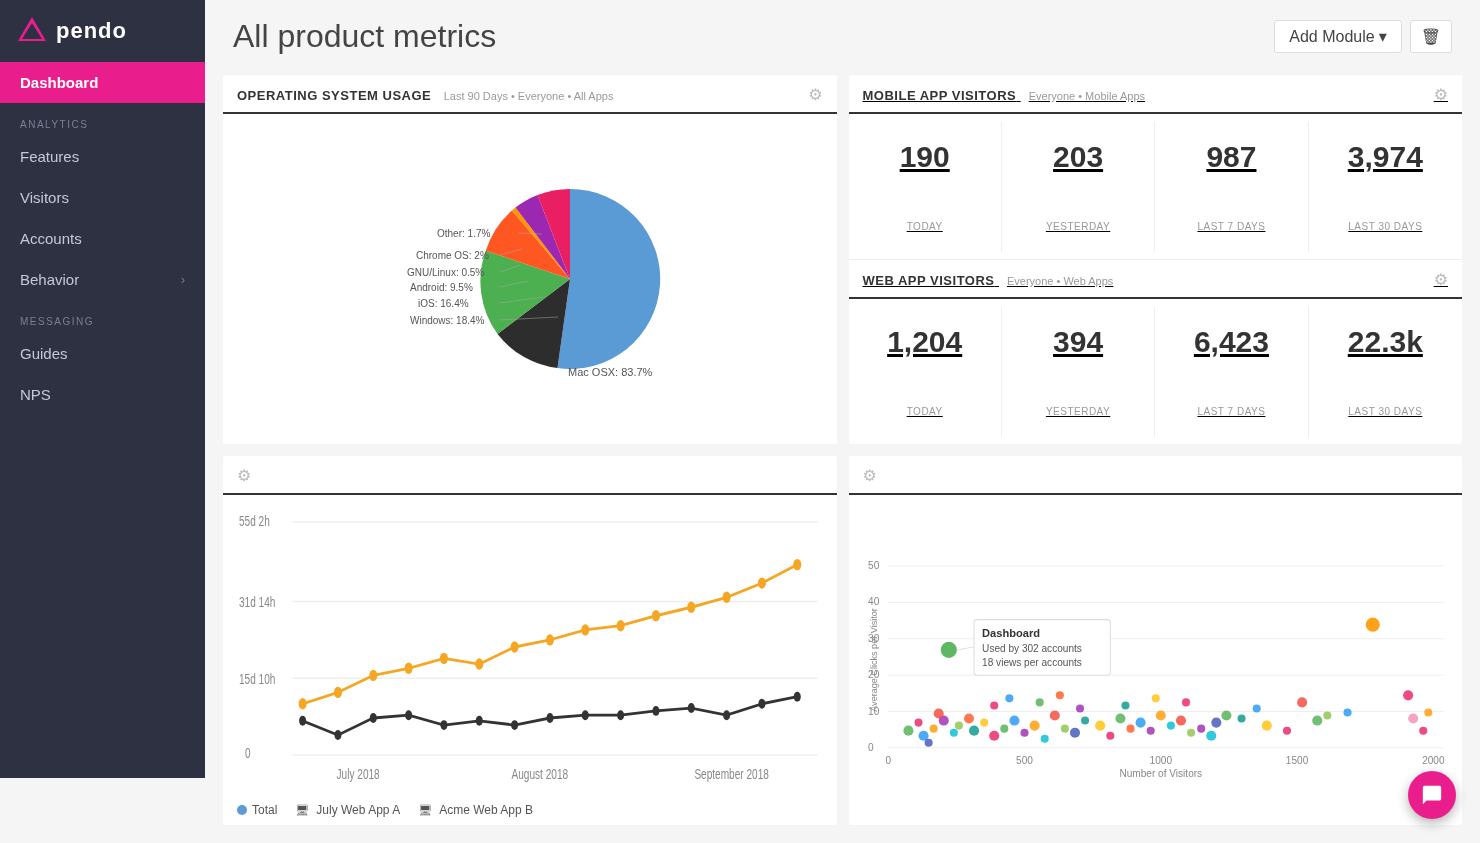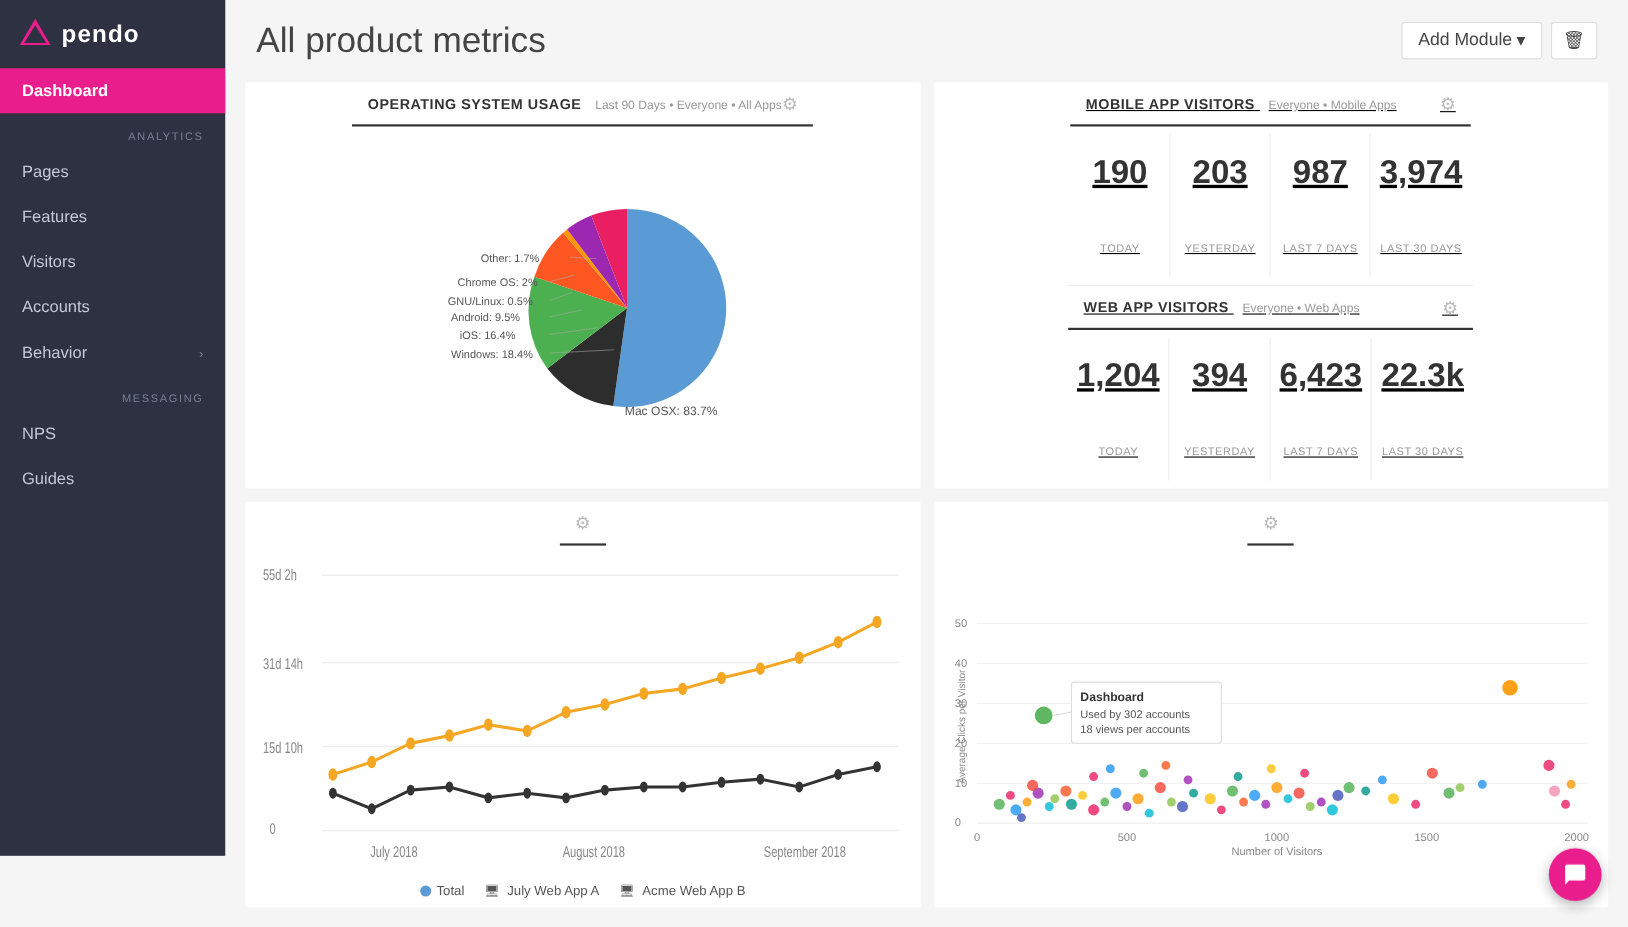--- a/index.html
+++ b/index.html
@@ -46,21 +46,20 @@
       background: #e91e8c;
       color: #fff;
       font-weight: 600;
     }
     .sidebar-section-label {
       padding: 16px 20px 6px 20px;
       font-size: 10px;
       letter-spacing: 1.5px;
       color: #7a7f96;
       text-transform: uppercase;
-      text-align: right;
     }
     .chevron-right {
       font-size: 12px;
       color: #7a7f96;
     }
 
     
     .main {
       flex: 1;
       display: flex;
@@ -118,21 +117,20 @@
       padding: 0 12px 12px 12px;
     }
     .widget {
       background: #fff;
       margin: 6px;
       border-radius: 2px;
       display: flex;
       flex-direction: column;
       overflow: hidden;
       position: relative;
-      align-items: center;
     }
     .widget-header {
       display: flex;
       align-items: center;
       justify-content: space-between;
       padding: 10px 14px 8px 14px;
       border-bottom: 2px solid #333;
     }
     .widget-title {
       font-size: 13px;
@@ -257,43 +255,40 @@
     <span class="logo-text">pendo</span>
   </div>
 
   <div class="sidebar-nav-item active">
     <span>Dashboard</span>
   </div>
 
   <div class="sidebar-section-label">ANALYTICS</div>
 
   <div class="sidebar-nav-item">
-    <span>Pages</span>
-  </div>
-  <div class="sidebar-nav-item">
     <span>Features</span>
   </div>
   <div class="sidebar-nav-item">
     <span>Visitors</span>
   </div>
   <div class="sidebar-nav-item">
     <span>Accounts</span>
   </div>
   <div class="sidebar-nav-item" style="justify-content:space-between;">
     <span>Behavior</span>
     <span class="chevron-right">›</span>
   </div>
 
   <div class="sidebar-section-label">MESSAGING</div>
 
   <div class="sidebar-nav-item">
+    <span>Guides</span>
+  </div>
+  <div class="sidebar-nav-item">
     <span>NPS</span>
-  </div>
-  <div class="sidebar-nav-item">
-    <span>Guides</span>
   </div>
 </nav>
 
 <div class="main">
 
   <div class="main-header">
     <h1 class="main-title">All product metrics</h1>
     <div class="header-actions">
       <button class="add-module-btn">
         <span>Add Module</span>

